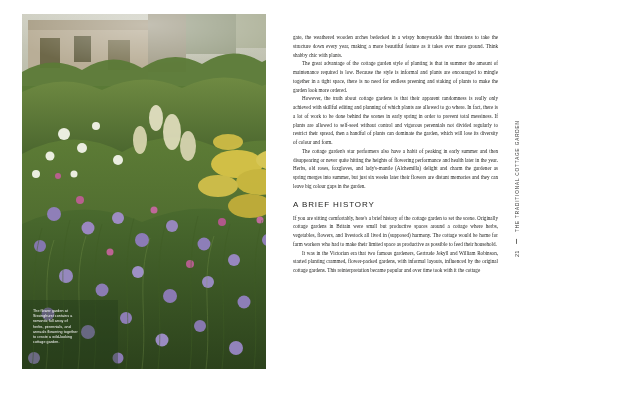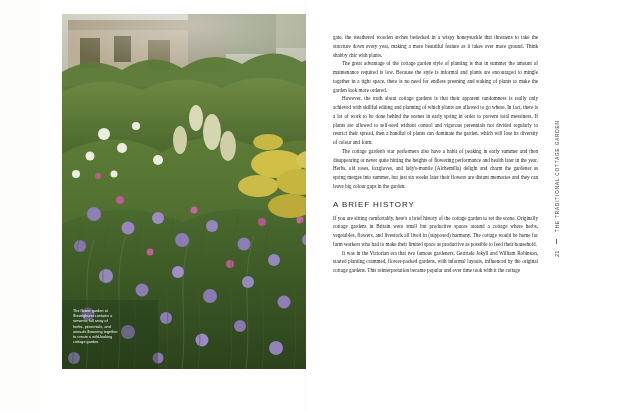--- a/index.html
+++ b/index.html
@@ -12,21 +12,20 @@
     height: 411px;
     overflow: hidden;
     font-family: "Liberation Serif", serif;
   }
   .spread {
     position: relative;
     width: 532px;
     height: 411px;
     display: flex;
     background: #fdfdfb;
-    padding-left: 40px;
   }
 
   
   .page-left {
     position: relative;
     width: 320px;
     height: 411px;
     background: #ffffff;
     overflow: hidden;
   }

